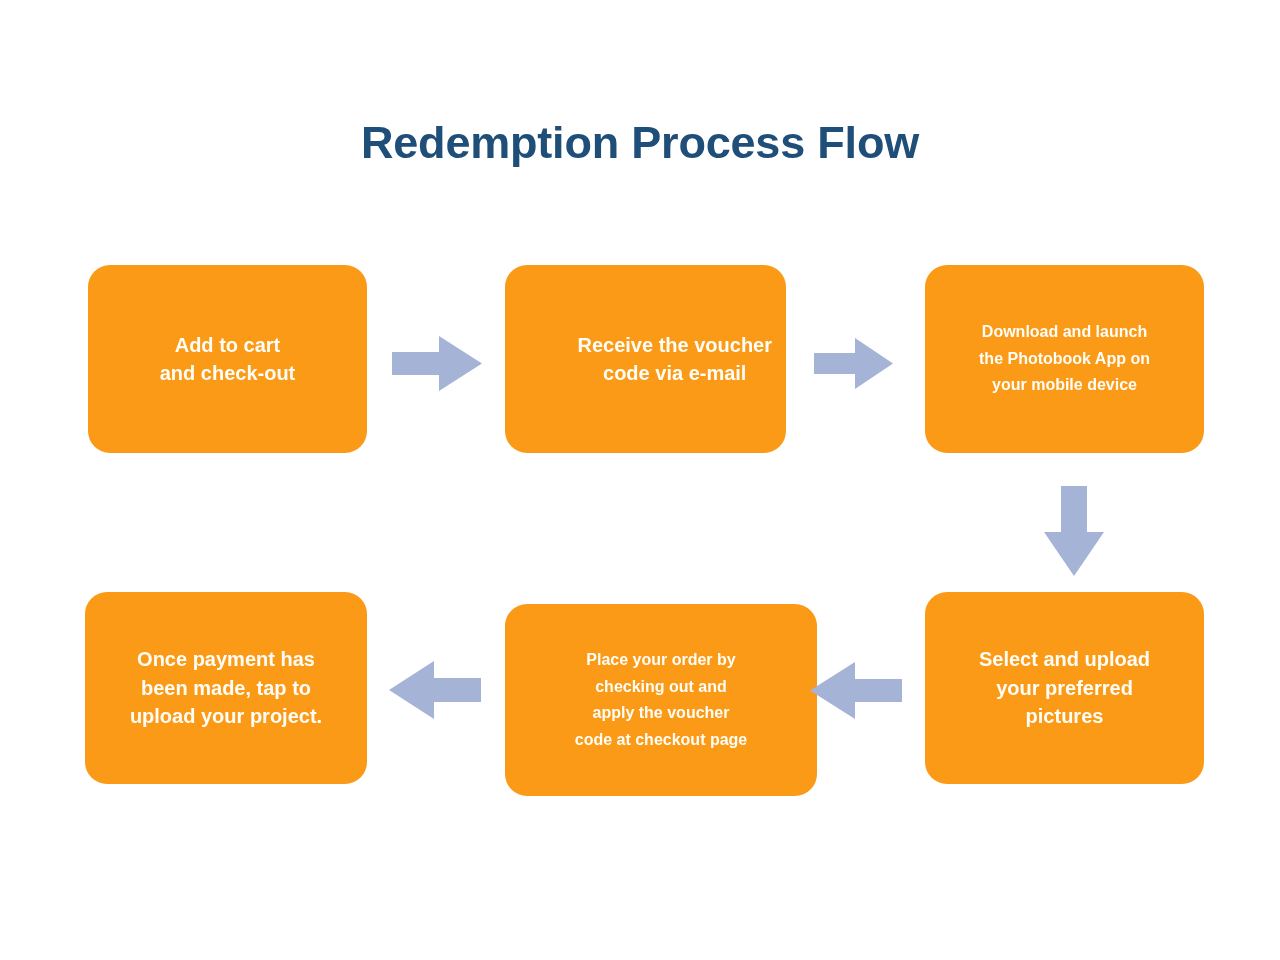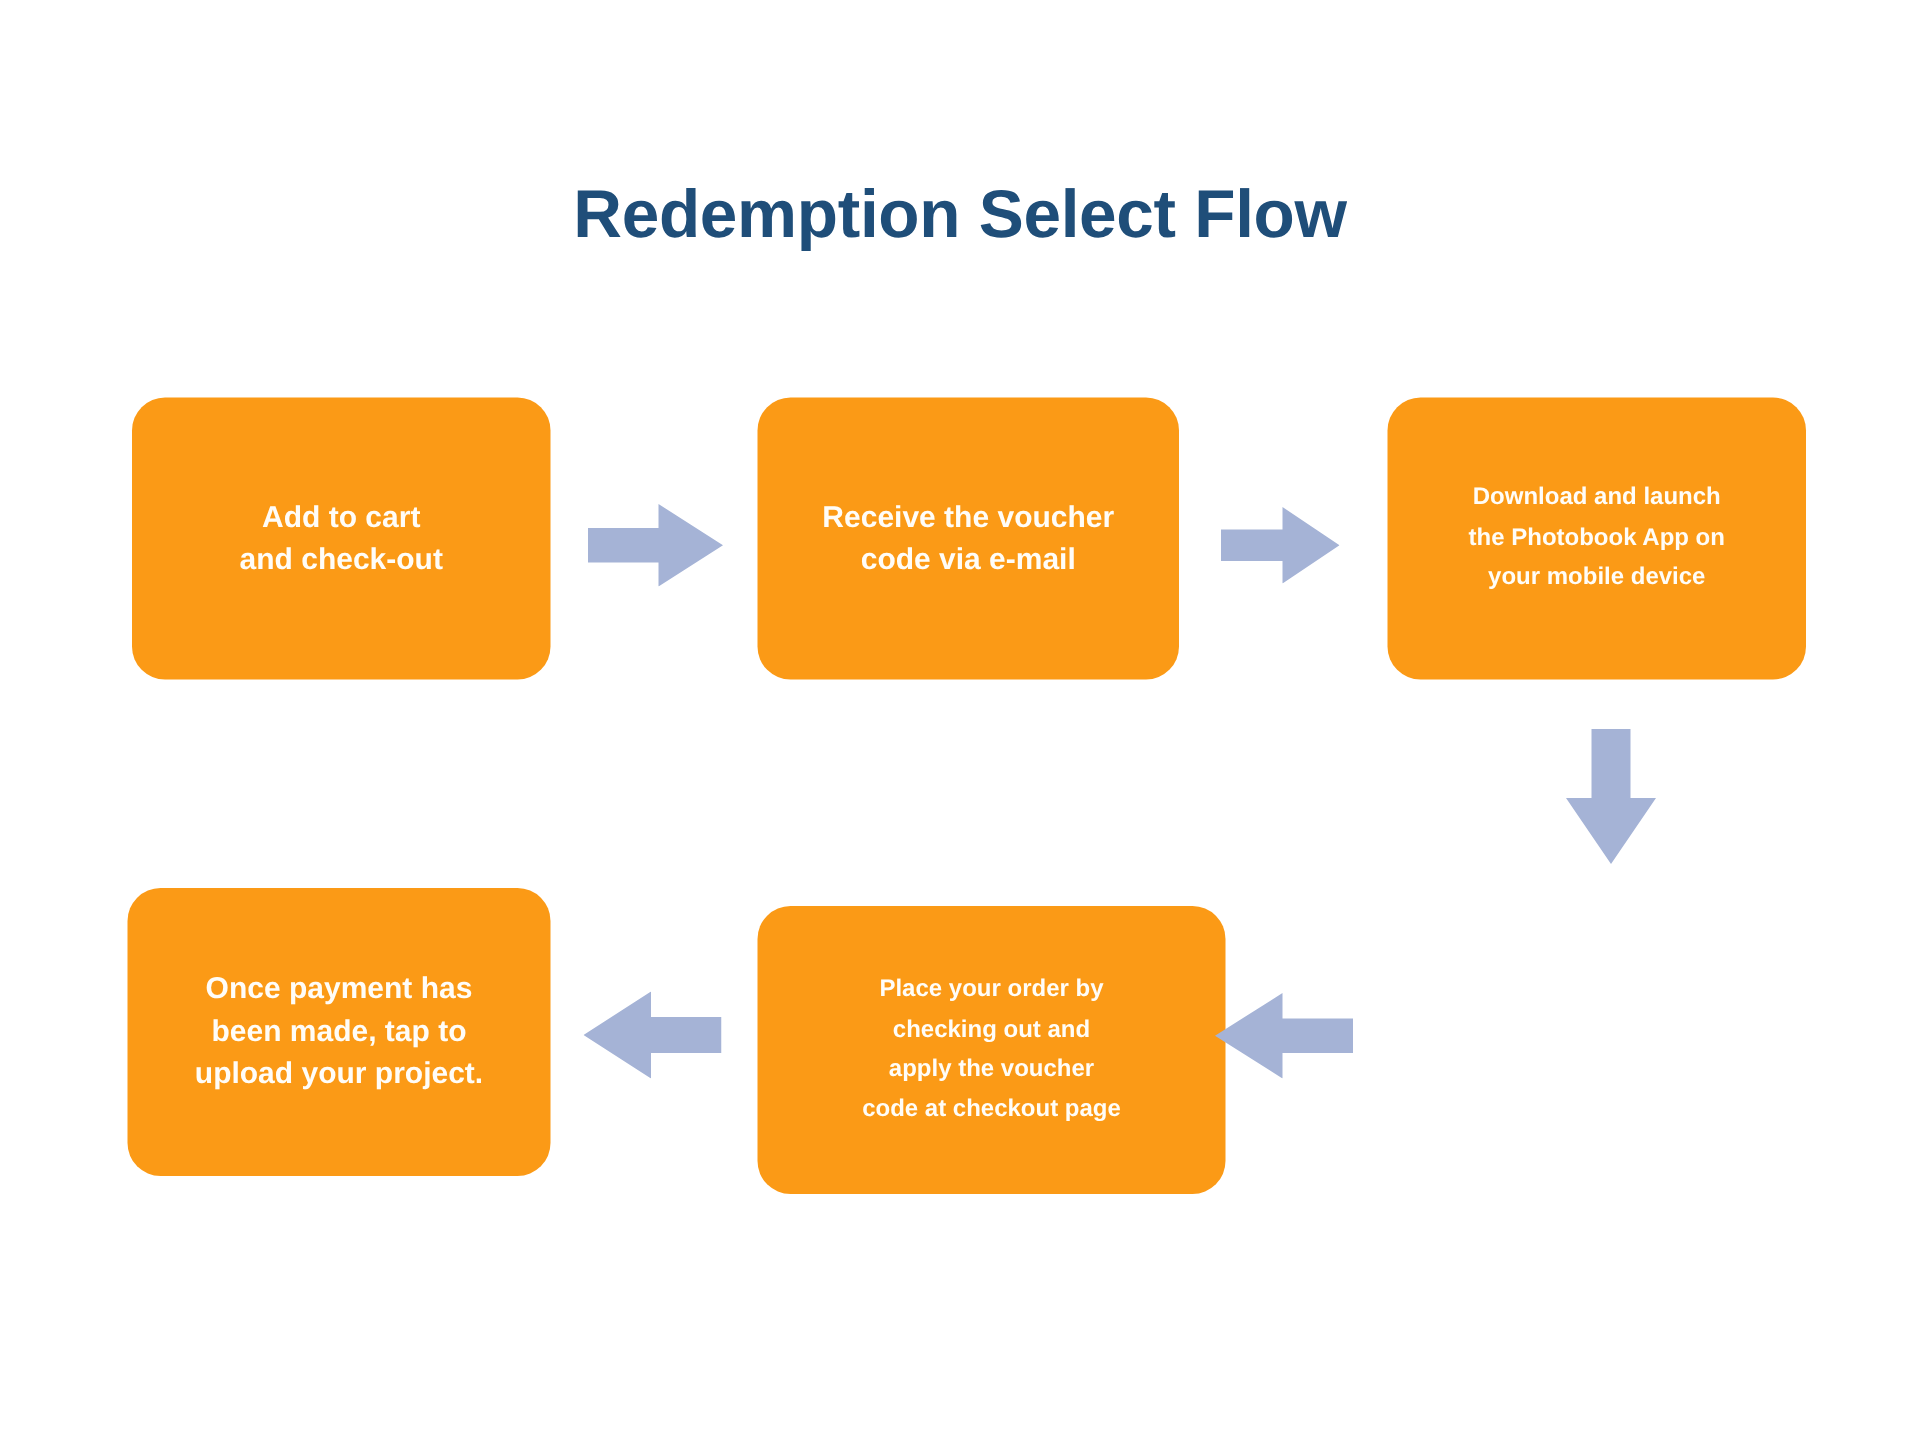--- a/index.html
+++ b/index.html
@@ -58,21 +58,21 @@
     white-space: pre-line;
     text-align: center;
   }
   .proc-box.small .proc-label {
     font-size: 16px;
     line-height: 26.5px;
   }
 
   
   #box-1 { left: 88px;  top: 265px; width: 279px; height: 188px; }
-  #box-2 { left: 505px; top: 265px; width: 281px; height: 188px; }
+  #box-2 { left: 505px; top: 265px; width: 281px; height: 188px; justify-content: flex-end; }
   #box-3 { left: 925px; top: 265px; width: 279px; height: 188px; }
   
   #box-6 { left: 85px;  top: 592px; width: 282px; height: 192px; }
   #box-5 { left: 505px; top: 604px; width: 312px; height: 192px; }
   #box-4 { left: 925px; top: 592px; width: 279px; height: 192px; }
 
   
   .arrow {
     position: absolute;
   }
@@ -82,21 +82,21 @@
   #arrow-2 { left: 814px; top: 338px; width: 79px;  height: 51px; }
   #arrow-3 { left: 1044px; top: 486px; width: 60px; height: 90px; }
   #arrow-4 { left: 810px; top: 662px; width: 92px;  height: 57px; }
   #arrow-5 { left: 389px; top: 661px; width: 92px;  height: 58px; }
 </style>
 </head>
 <body>
 
 <div id="canvas">
 
-  <div id="page-title">Redemption Select Flow</div>
+  <div id="page-title">Redemption Process Flow</div>
 
   <div class="proc-box" id="box-1">
     <div class="proc-label">Add to cart
 and check-out</div>
   </div>
 
   <div class="arrow" id="arrow-1">
     <svg width="90" height="55" viewBox="0 0 90 55" xmlns="http://www.w3.org/2000/svg">
       <polygon points="0,16 47,16 47,0 90,27.5 47,55 47,39 0,39" fill="#A5B3D6"></polygon>
     </svg>
@@ -143,14 +143,19 @@
 apply the voucher
 code at checkout page</div>
   </div>
 
   <div class="arrow" id="arrow-4">
     <svg width="92" height="57" viewBox="0 0 92 57" xmlns="http://www.w3.org/2000/svg">
       <polygon points="92,17 45,17 45,0 0,28.5 45,57 45,40 92,40" fill="#A5B3D6"></polygon>
     </svg>
   </div>
 
+  <div class="proc-box" id="box-4">
+    <div class="proc-label">Select and upload
+your preferred
+pictures</div>
+  </div>
 
 </div>
 
 </body></html>

